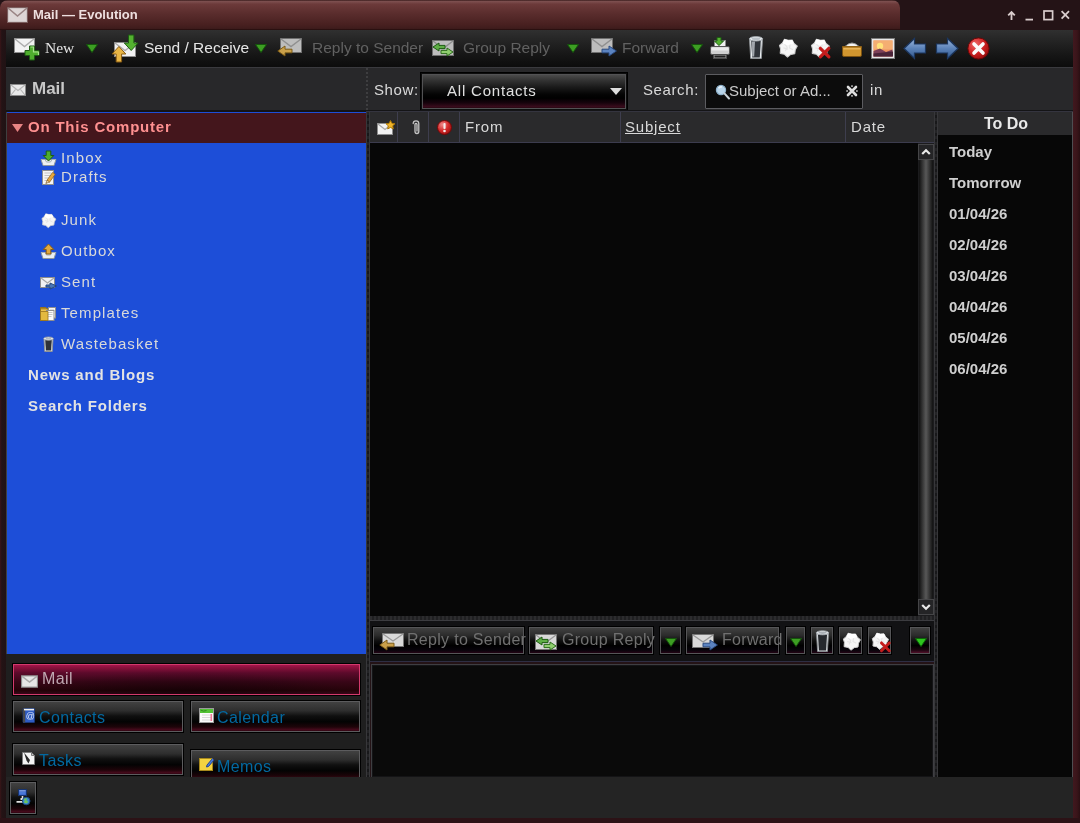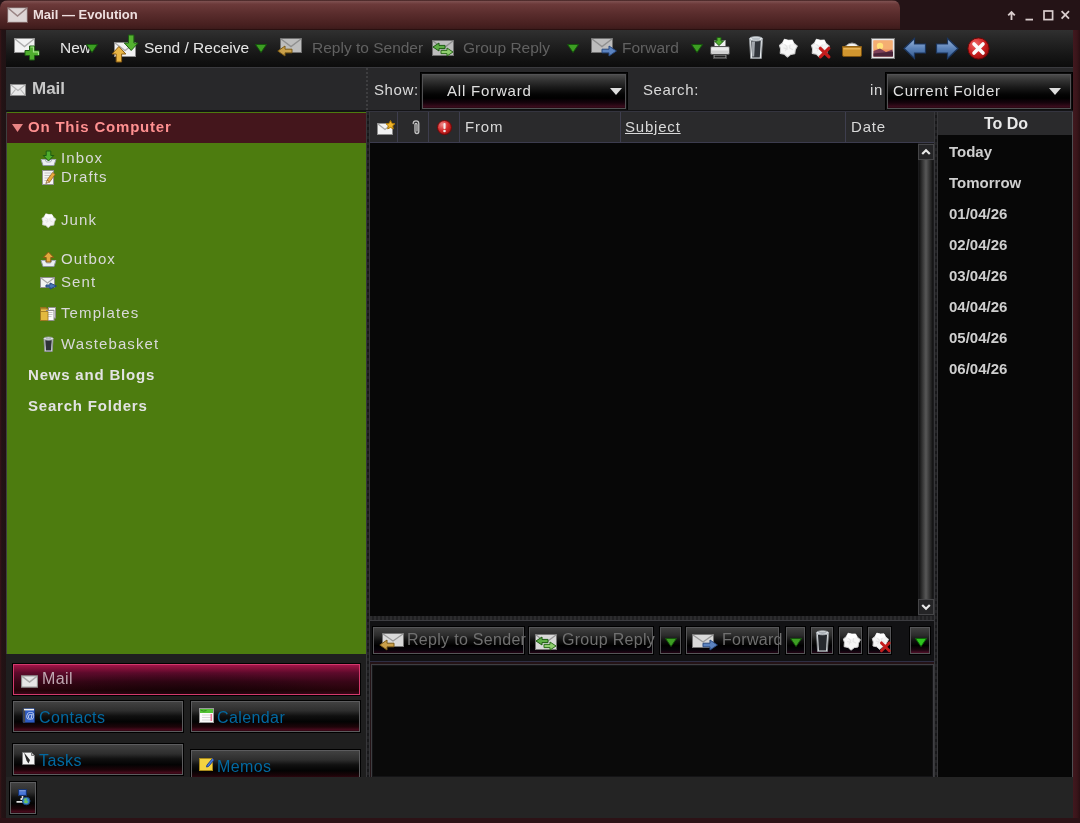--- a/index.html
+++ b/index.html
@@ -20,21 +20,21 @@
   #headerbar{left:6px;top:67px;width:1068px;height:43px;background:#28282a;
     border-top:1px solid #3a3a3e;}
   #hdrline{left:6px;top:110px;width:1068px;height:2px;background:#141416;}
   .combo{position:absolute;border:1px solid #000;background:#0d0d0d;}
   .combo-in{position:absolute;left:1px;top:1px;right:1px;bottom:1px;border:1px solid #525254;
     background:linear-gradient(180deg,#4a4a4a 0%,#333333 16%,#191919 38%,#050505 58%,#000000 70%,#16030c 84%,#390b1c 96%,#270711 100%);}
   .ctext{position:absolute;color:#e0e0e0;font-size:15px;white-space:nowrap;letter-spacing:0.8px;}
   .carrow{position:absolute;width:0;height:0;border-left:6.5px solid transparent;
     border-right:6.5px solid transparent;border-top:7.5px solid #dedede;}
   
-  #tree{left:6px;top:112px;width:360px;height:553px;background:#4d7c0f;border-left:1px solid #3f3f3f;}
+  #tree{left:6px;top:112px;width:360px;height:553px;background:#1d4ed8;border-left:1px solid #3f3f3f;}
   .trow{position:absolute;left:0;width:100%;height:31px;}
   .ttext{position:absolute;left:54px;top:6px;color:#d9d9d9;font-size:15px;letter-spacing:1.1px;}
   .tgroup{position:absolute;left:21px;top:6px;color:#e3e3e3;font-size:15px;font-weight:bold;letter-spacing:0.8px;}
   .ticon{position:absolute;left:33px;top:7px;width:17px;height:17px;}
   
   #splitL{left:366px;top:112px;width:4px;height:665px;box-sizing:border-box;
     border-left:1px solid #37373a;border-right:1px solid #37373a;
     background:repeating-linear-gradient(180deg,#242426 0px,#242426 3px,#18181a 3px,#18181a 6px);}
   #splitR{left:934px;top:112px;width:4px;height:665px;box-sizing:border-box;
     border-left:1px solid #37373a;border-right:1px solid #37373a;
@@ -104,21 +104,21 @@
     </svg>
   </div>
   <div class="abs" id="toolbar">
 
     <svg class="abs" style="left:8px;top:6px" width="26" height="25" viewBox="0 0 26 25">
       <rect x="0.5" y="2.5" width="20" height="14" fill="#f2f2f2" stroke="#8d8d8d"></rect>
       <path d="M1 3 L10.5 10.5 L20 3" fill="none" stroke="#adadad" stroke-width="1.4"></path>
       <path d="M15.5 10 h5 v4.5 h4.5 v5 h-4.5 v4.5 h-5 v-4.5 H11 v-5 h4.5 z" fill="#4fae2e" stroke="#1d5c12" stroke-width="1"></path>
       <path d="M16.5 11 h3 v5 h5 v3" fill="none" stroke="#a8e18c" stroke-width="1.2"></path>
     </svg>
-    <div class="lbl tbtxt" style="left:54px;">New</div>
+    <div class="lbl tbtxt" style="left:39px;font-family:Liberation Serif, serif;">New</div>
     <svg class="abs" style="left:80px;top:14px" width="12" height="9" viewBox="0 0 12 9">
       <path d="M0.5 0.5 h11 L6 8.5 z" fill="#3d9e23" stroke="#15550c"></path>
     </svg>
 
     <svg class="abs" style="left:104px;top:4px" width="30" height="29" viewBox="0 0 30 29">
       <rect x="4.5" y="8.5" width="21" height="14" fill="#f2f2f2" stroke="#8d8d8d"></rect>
       <path d="M5 9 L15 16.5 L25 9" fill="none" stroke="#adadad" stroke-width="1.4"></path>
       <path d="M18.5 1 h5.4 v8 h4.2 L21.2 16.5 L14.3 9 h4.2 z" fill="#54b130" stroke="#1d5c12"></path>
       <path d="M11.6 28 h-5.4 v-8 H2 L8.9 12.5 L15.8 20 h-4.2 z" fill="#e8b545" stroke="#8a5c14"></path>
     </svg>
@@ -226,30 +226,37 @@
   <div class="abs" id="headerbar">
     <svg class="abs" style="left:4px;top:16px" width="16" height="12" viewBox="0 0 16 12">
       <rect x="0.5" y="0.5" width="15" height="11" fill="#e9e9e9" stroke="#8a8a8a"></rect>
       <path d="M1 1 L8 6.5 L15 1 M1 11 L5.5 5.5 M15 11 L10.5 5.5" fill="none" stroke="#b4b4b4" stroke-width="1.1"></path>
     </svg>
     <div class="lbl" style="left:26px;top:11px;color:#c9c9c9;font-size:17px;font-weight:bold;">Mail</div>
     <div class="abs" style="left:360px;top:0;width:2px;height:43px;background-image:repeating-linear-gradient(180deg,#3e3e40 0px,#3e3e40 2px,transparent 2px,transparent 4px);"></div>
     <div class="lbl" style="left:368px;top:13px;color:#dadada;font-size:15px;letter-spacing:0.6px;">Show:</div>
     <div class="combo" style="left:414px;top:4px;width:206px;height:37px;">
       <div class="combo-in"></div>
-      <div class="ctext" style="left:26px;top:9px;">All Forward</div>
+      <div class="ctext" style="left:26px;top:9px;">All Contacts</div>
       <div class="carrow" style="left:189px;top:15px;"></div>
     </div>
     <div class="lbl" style="left:637px;top:13px;color:#dadada;font-size:15px;letter-spacing:0.6px;">Search:</div>
+    <div class="abs" style="left:699px;top:6px;width:156px;height:33px;background:#0c0c0c;border:1px solid #5c5c60;border-radius:1px;">
+      <svg class="abs" style="left:9px;top:9px" width="16" height="17" viewBox="0 0 16 17">
+        <circle cx="6" cy="6" r="4.6" fill="#b9d5ea" stroke="#8fb2cc" stroke-width="1.2"></circle>
+        <path d="M3.6 4.2 a3 3 0 0 1 3.4 -1.2" stroke="#e8f2fa" stroke-width="1.6" fill="none"></path>
+        <path d="M9.4 9.4 L14 14.5" stroke="#c9d2d8" stroke-width="2" stroke-linecap="round"></path>
+      </svg>
+      <div class="lbl" style="left:23px;top:7px;color:#cccccc;font-size:15px;">Subject or Ad...</div>
+      <svg class="abs" style="left:139px;top:9px" width="14" height="14" viewBox="0 0 14 14">
+        <path d="M3 3 L11 11 M11 3 L3 11" stroke="#dedede" stroke-width="2.6" stroke-linecap="round"></path>
+        <path d="M1.2 7 H3 M11 7 H12.8 M7 1.2 V3 M7 11 V12.8" stroke="#b9b9b9" stroke-width="1.6"></path>
+      </svg>
+    </div>
     <div class="lbl" style="left:864px;top:13px;color:#dadada;font-size:15px;letter-spacing:0.6px;">in</div>
-    <div class="combo" style="left:879px;top:4px;width:186px;height:37px;">
-      <div class="combo-in"></div>
-      <div class="ctext" style="left:7px;top:9px;">Current Folder</div>
-      <div class="carrow" style="left:163px;top:15px;"></div>
-    </div>
   </div>
   <div class="abs" id="hdrline"></div>
   <div class="abs" style="left:366px;top:111px;width:708px;height:1px;background:#34343f;"></div>
   <div class="abs" id="tree">
     <div class="trow" style="top:1px;height:30px;background:#44161c;">
       <svg class="abs" style="left:5px;top:11px" width="11" height="8" viewBox="0 0 11 8">
         <path d="M0 0 h11 L5.5 8 z" fill="#e88484"></path>
       </svg>
       <div class="lbl" style="left:21px;top:5px;color:#ff9191;font-size:15px;font-weight:bold;letter-spacing:0.8px;">On This Computer</div>
     </div>
@@ -270,21 +277,21 @@
         <path d="M5.8 14.4 L6.9 14 L6.2 13.4 z" fill="#333"></path>
       </svg>
       <div class="ttext">Drafts</div>
     </div>
     <div class="trow" style="top:93px;">
       <svg class="ticon" viewBox="0 0 17 17">
         <use href="#junkball"></use>
       </svg>
       <div class="ttext">Junk</div>
     </div>
-    <div class="trow" style="top:132px;text-align:center;">
+    <div class="trow" style="top:124px;text-align:center;">
       <svg class="ticon" viewBox="0 0 17 17">
         <path d="M1 9.5 L3 15.5 H14 L16 9.5 z" fill="#eceff2" stroke="#8f979e"></path>
         <path d="M1 9.5 h4 l1.5 2.5 h4 L12 9.5 h4" fill="none" stroke="#a5adb5"></path>
         <path d="M8.5 1 L13.8 6.5 h-3 V11 H6.2 V6.5 h-3 z" fill="#e3a93c" stroke="#8a5c14"></path>
       </svg>
       <div class="ttext">Outbox</div>
     </div>
     <div class="trow" style="top:186px;">
       <svg class="ticon" viewBox="0 0 17 17">
         <path d="M0.5 2.5 h5.5 l1.5 2 h-7 z" fill="#e8c045" stroke="#97711c"></path>

